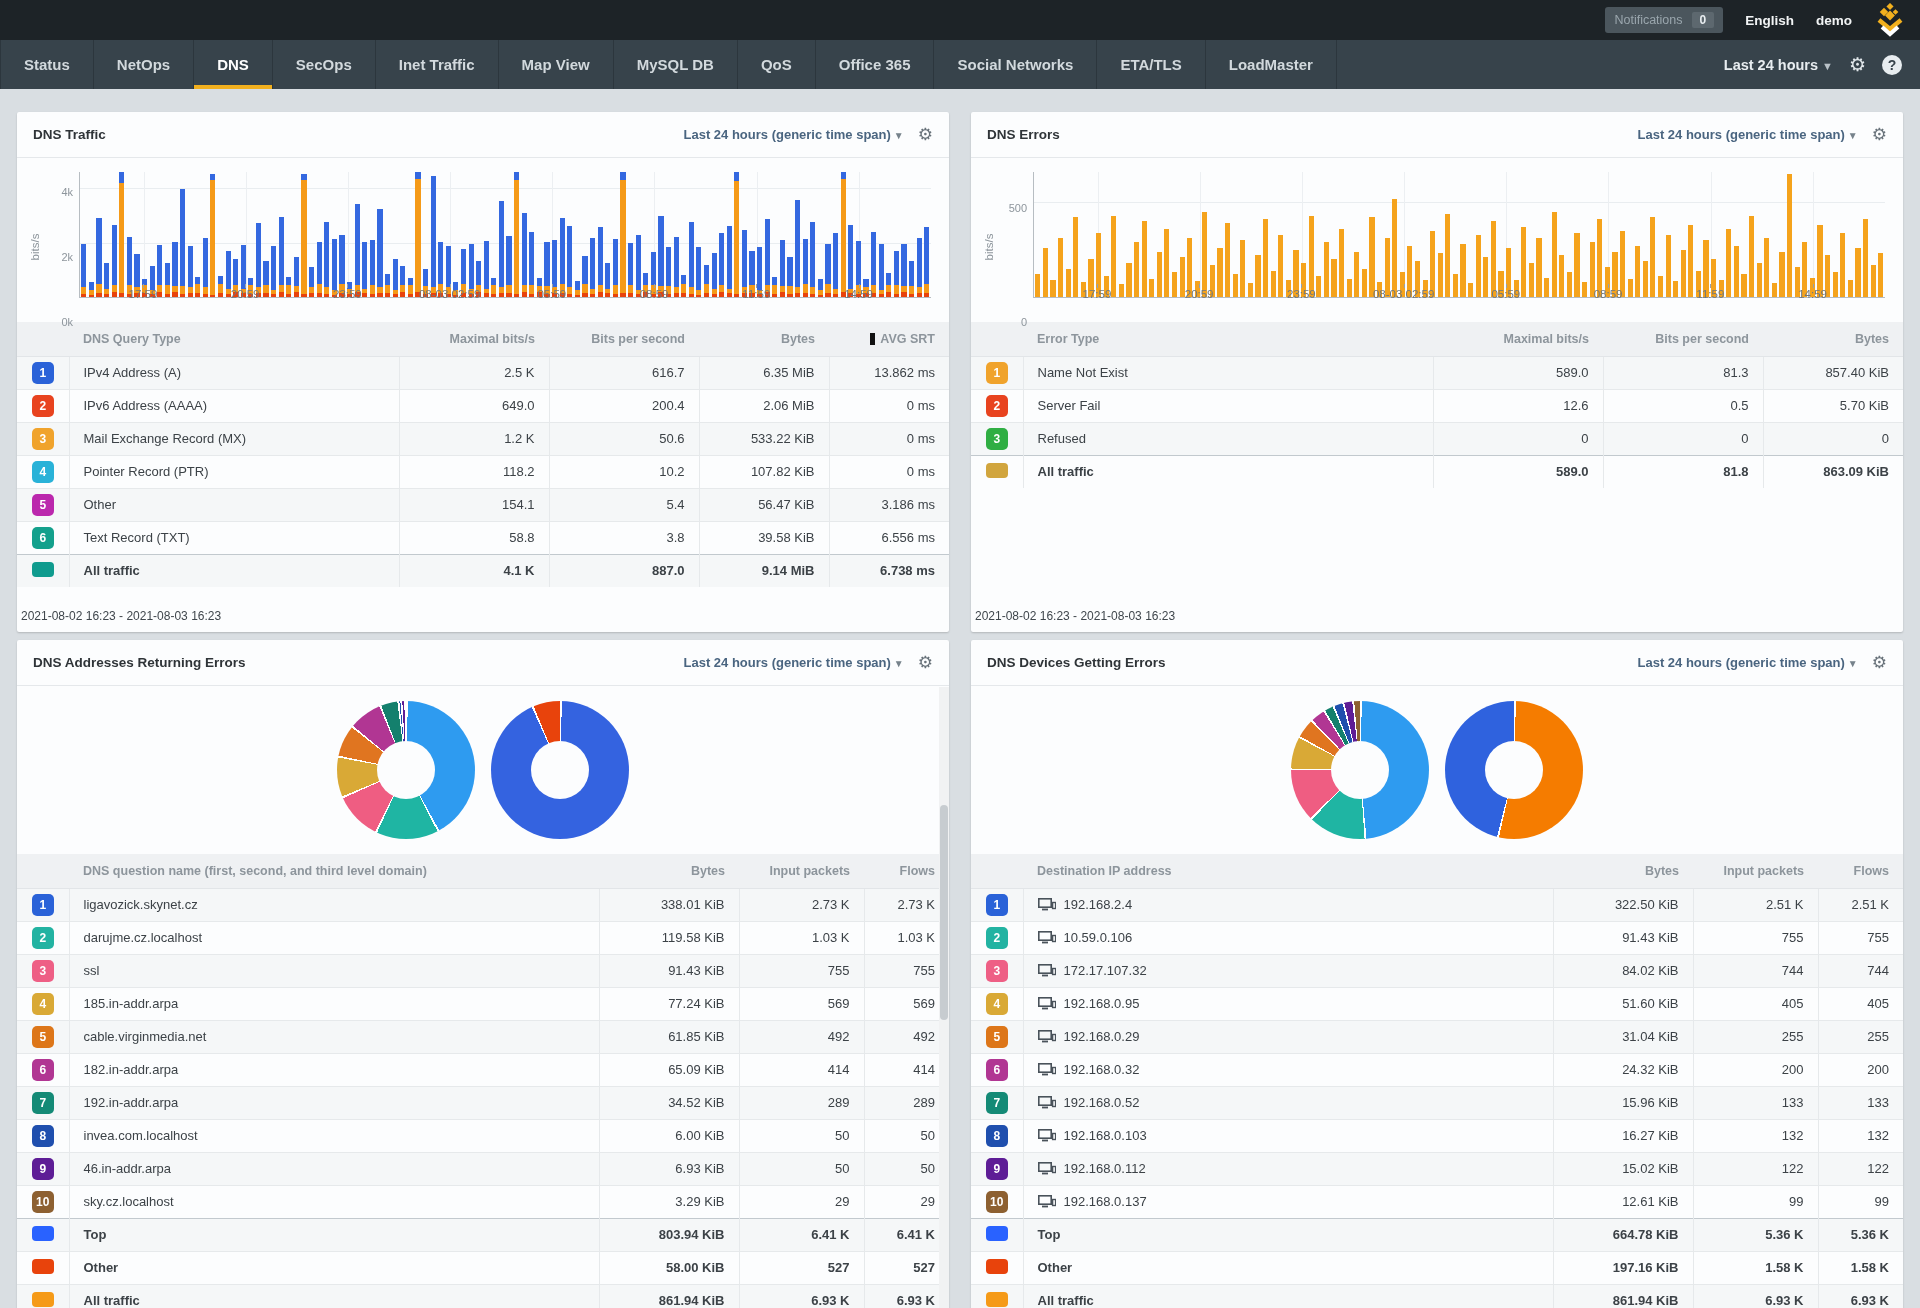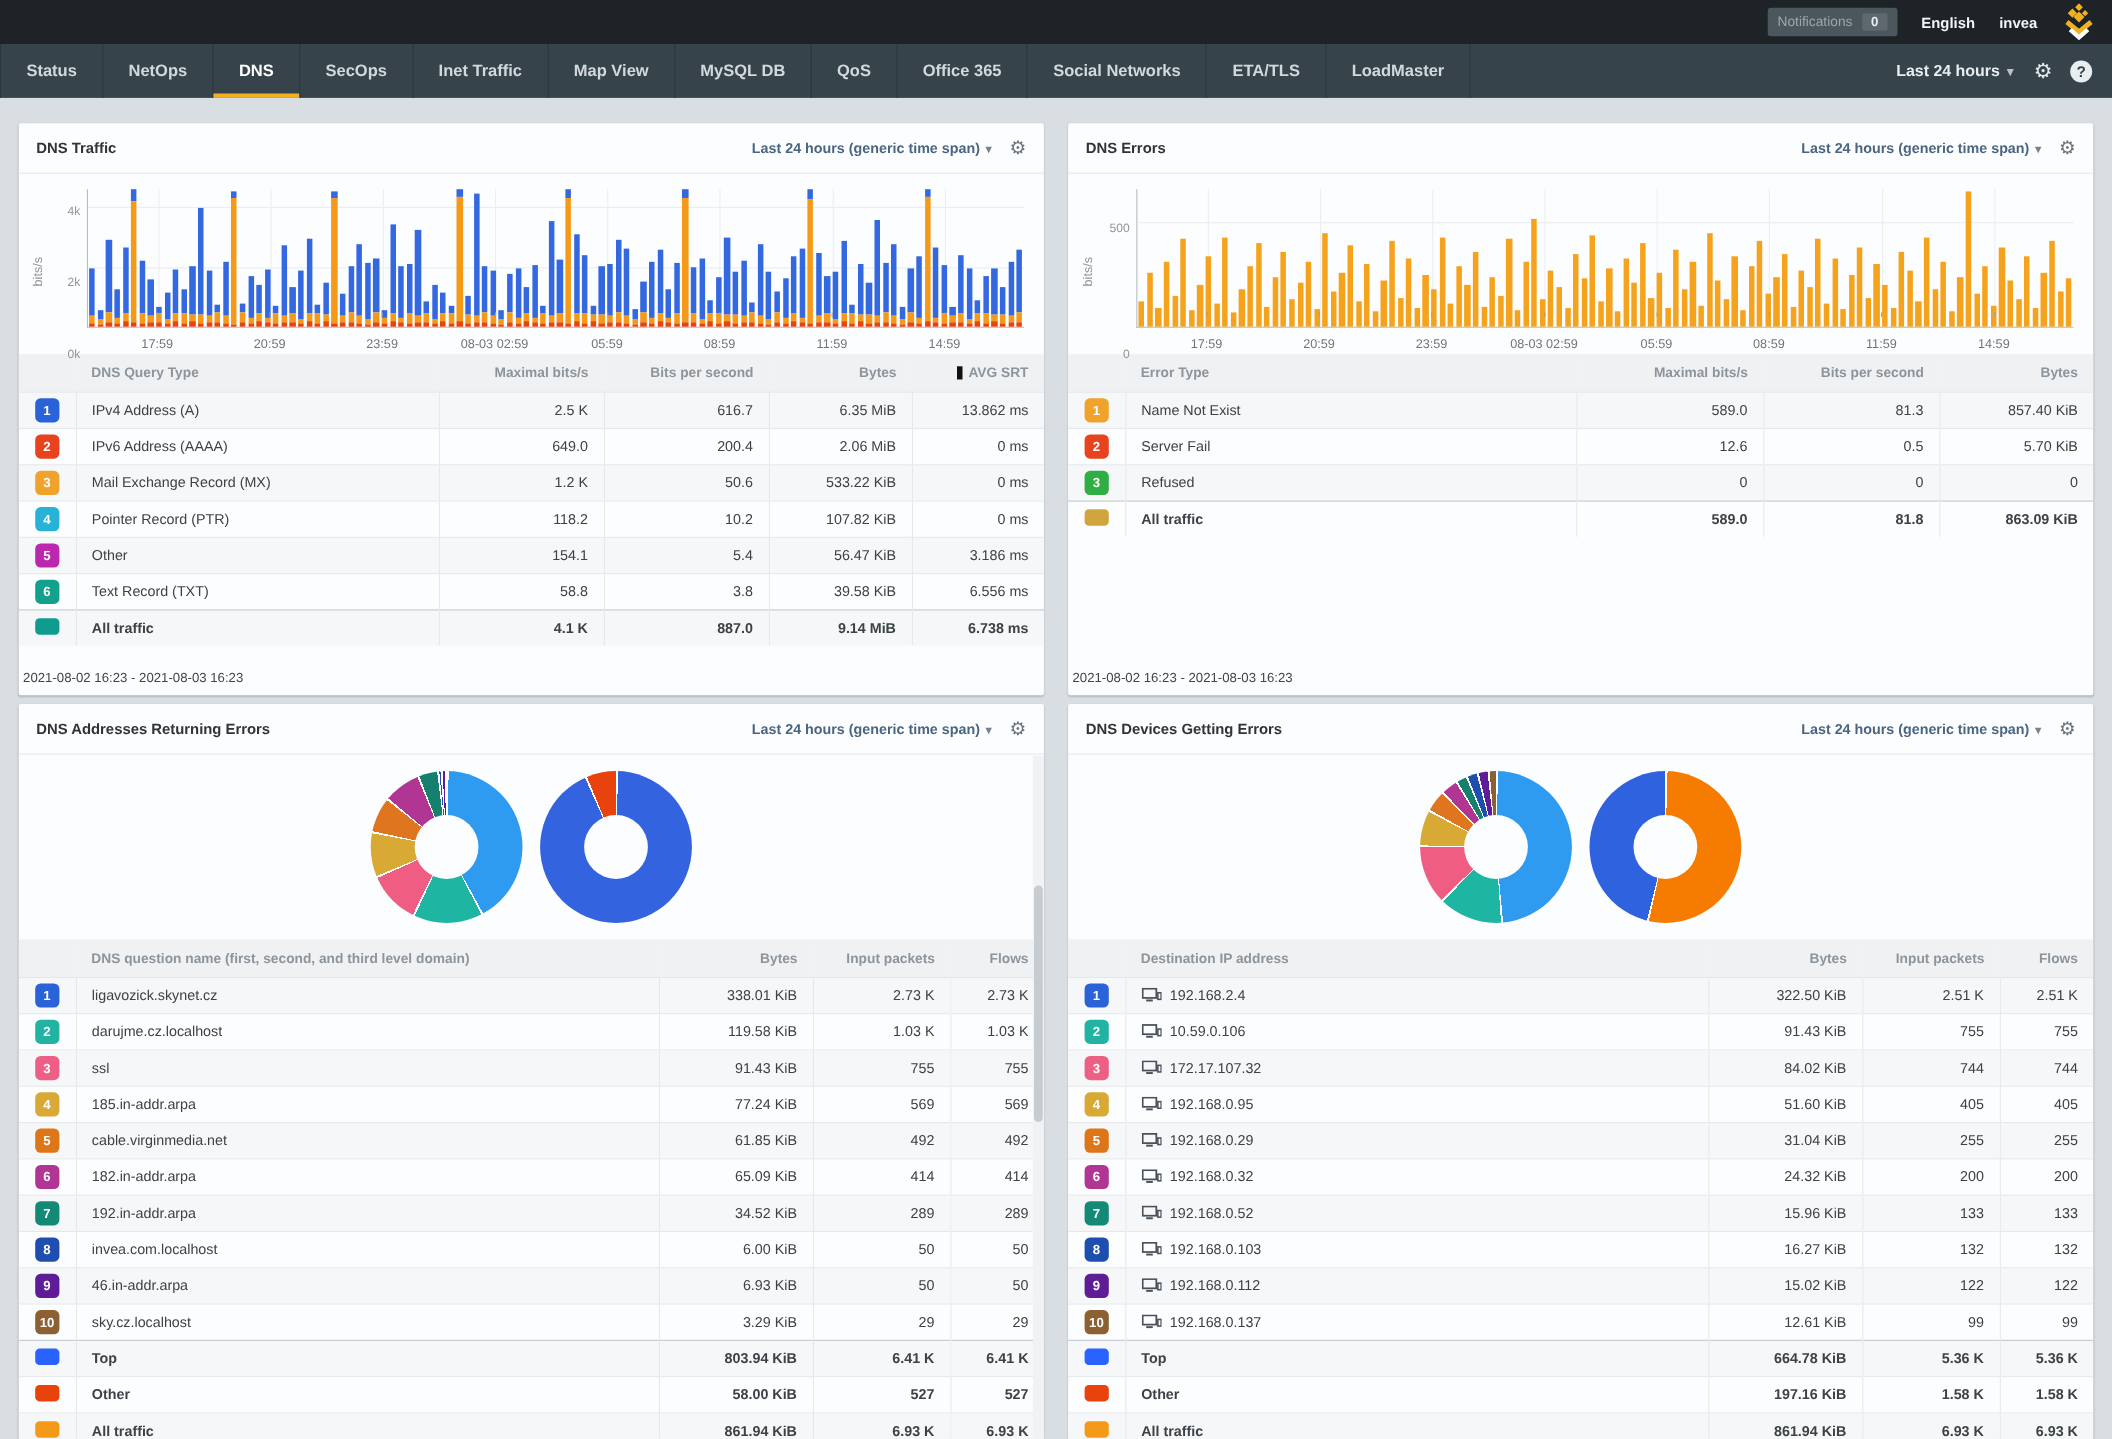--- a/index.html
+++ b/index.html
@@ -48,21 +48,21 @@
   .ylab span { transform:rotate(-90deg); white-space:nowrap; font-size:11.5px; color:#8d959c; }
   .yaxis { width:36px; position:relative; }
   .yaxis .yt { position:absolute; right:6px; transform:translateY(-50%); font-size:11px; color:#8d959c; }
   .plot { flex:1; position:relative; border-left:1px solid #b7bdc2; border-bottom:1px solid #b7bdc2; height:126px; }
   .gl-h { position:absolute; left:0; right:0; height:1px; background:#e9edf0; }
   .gl-v { position:absolute; top:0; bottom:0; width:1px; background:#eceff2; }
   .bars { position:absolute; inset:0; display:flex; align-items:flex-end; }
   .bar { flex:1; display:flex; flex-direction:column-reverse; align-items:center; height:100%; }
   .bar i { display:block; width:68%; }
   .xticks { position:absolute; top:126px; left:62px; right:18px; height:30px; }
-  .xticks .xt { position:absolute; transform:translateX(-50%); top:23px; font-size:11.5px; color:#6f777d; white-space:nowrap; }
+  .xticks .xt { position:absolute; transform:translateX(-50%); top:4px; font-size:11.5px; color:#6f777d; white-space:nowrap; }
   .xticks .xtm { position:absolute; width:1px; height:4px; background:#9aa1a7; top:0; }
 
   
   .donutrow { height:168px; display:flex; align-items:center; justify-content:center; gap:16px; }
   .donut { width:138px; height:138px; border-radius:50%; position:relative; }
   .donut::after { content:""; position:absolute; inset:29%; background:#fcfdfe; border-radius:50%; }
 
   
   table.grid { width:100%; border-collapse:collapse; table-layout:fixed; }
   table.grid th { height:34px; background:#eff1f3; color:#8d959c; font-size:12.5px; font-weight:bold;
@@ -90,21 +90,21 @@
 </head>
 <body>
 
 <div class="topbar">
   <div class="topbar-right">
     <div class="notif">
       <span>Notifications</span>
       <span class="cnt">0</span>
     </div>
     <span class="lang">English</span>
-    <span class="user">invea</span>
+    <span class="user">demo</span>
     <svg class="logo" viewBox="0 0 32 34">
       <g fill="#f2b01e">
         <rect x="13.5" y="1" width="5" height="5" transform="rotate(45 16 3.5)"></rect>
         <rect x="7" y="6" width="6" height="6" transform="rotate(45 10 9)"></rect>
         <rect x="19.5" y="7" width="4" height="4" transform="rotate(45 21.5 9)"></rect>
         <rect x="12.5" y="9" width="7" height="7" transform="rotate(45 16 12.5)"></rect>
       </g>
       <polyline points="5,17 16,26 27,17" fill="none" stroke="#f2b01e" stroke-width="4.5"></polyline>
       <polyline points="8,24 16,31 24,24" fill="none" stroke="#ffffff" stroke-width="4"></polyline>
     </svg>

